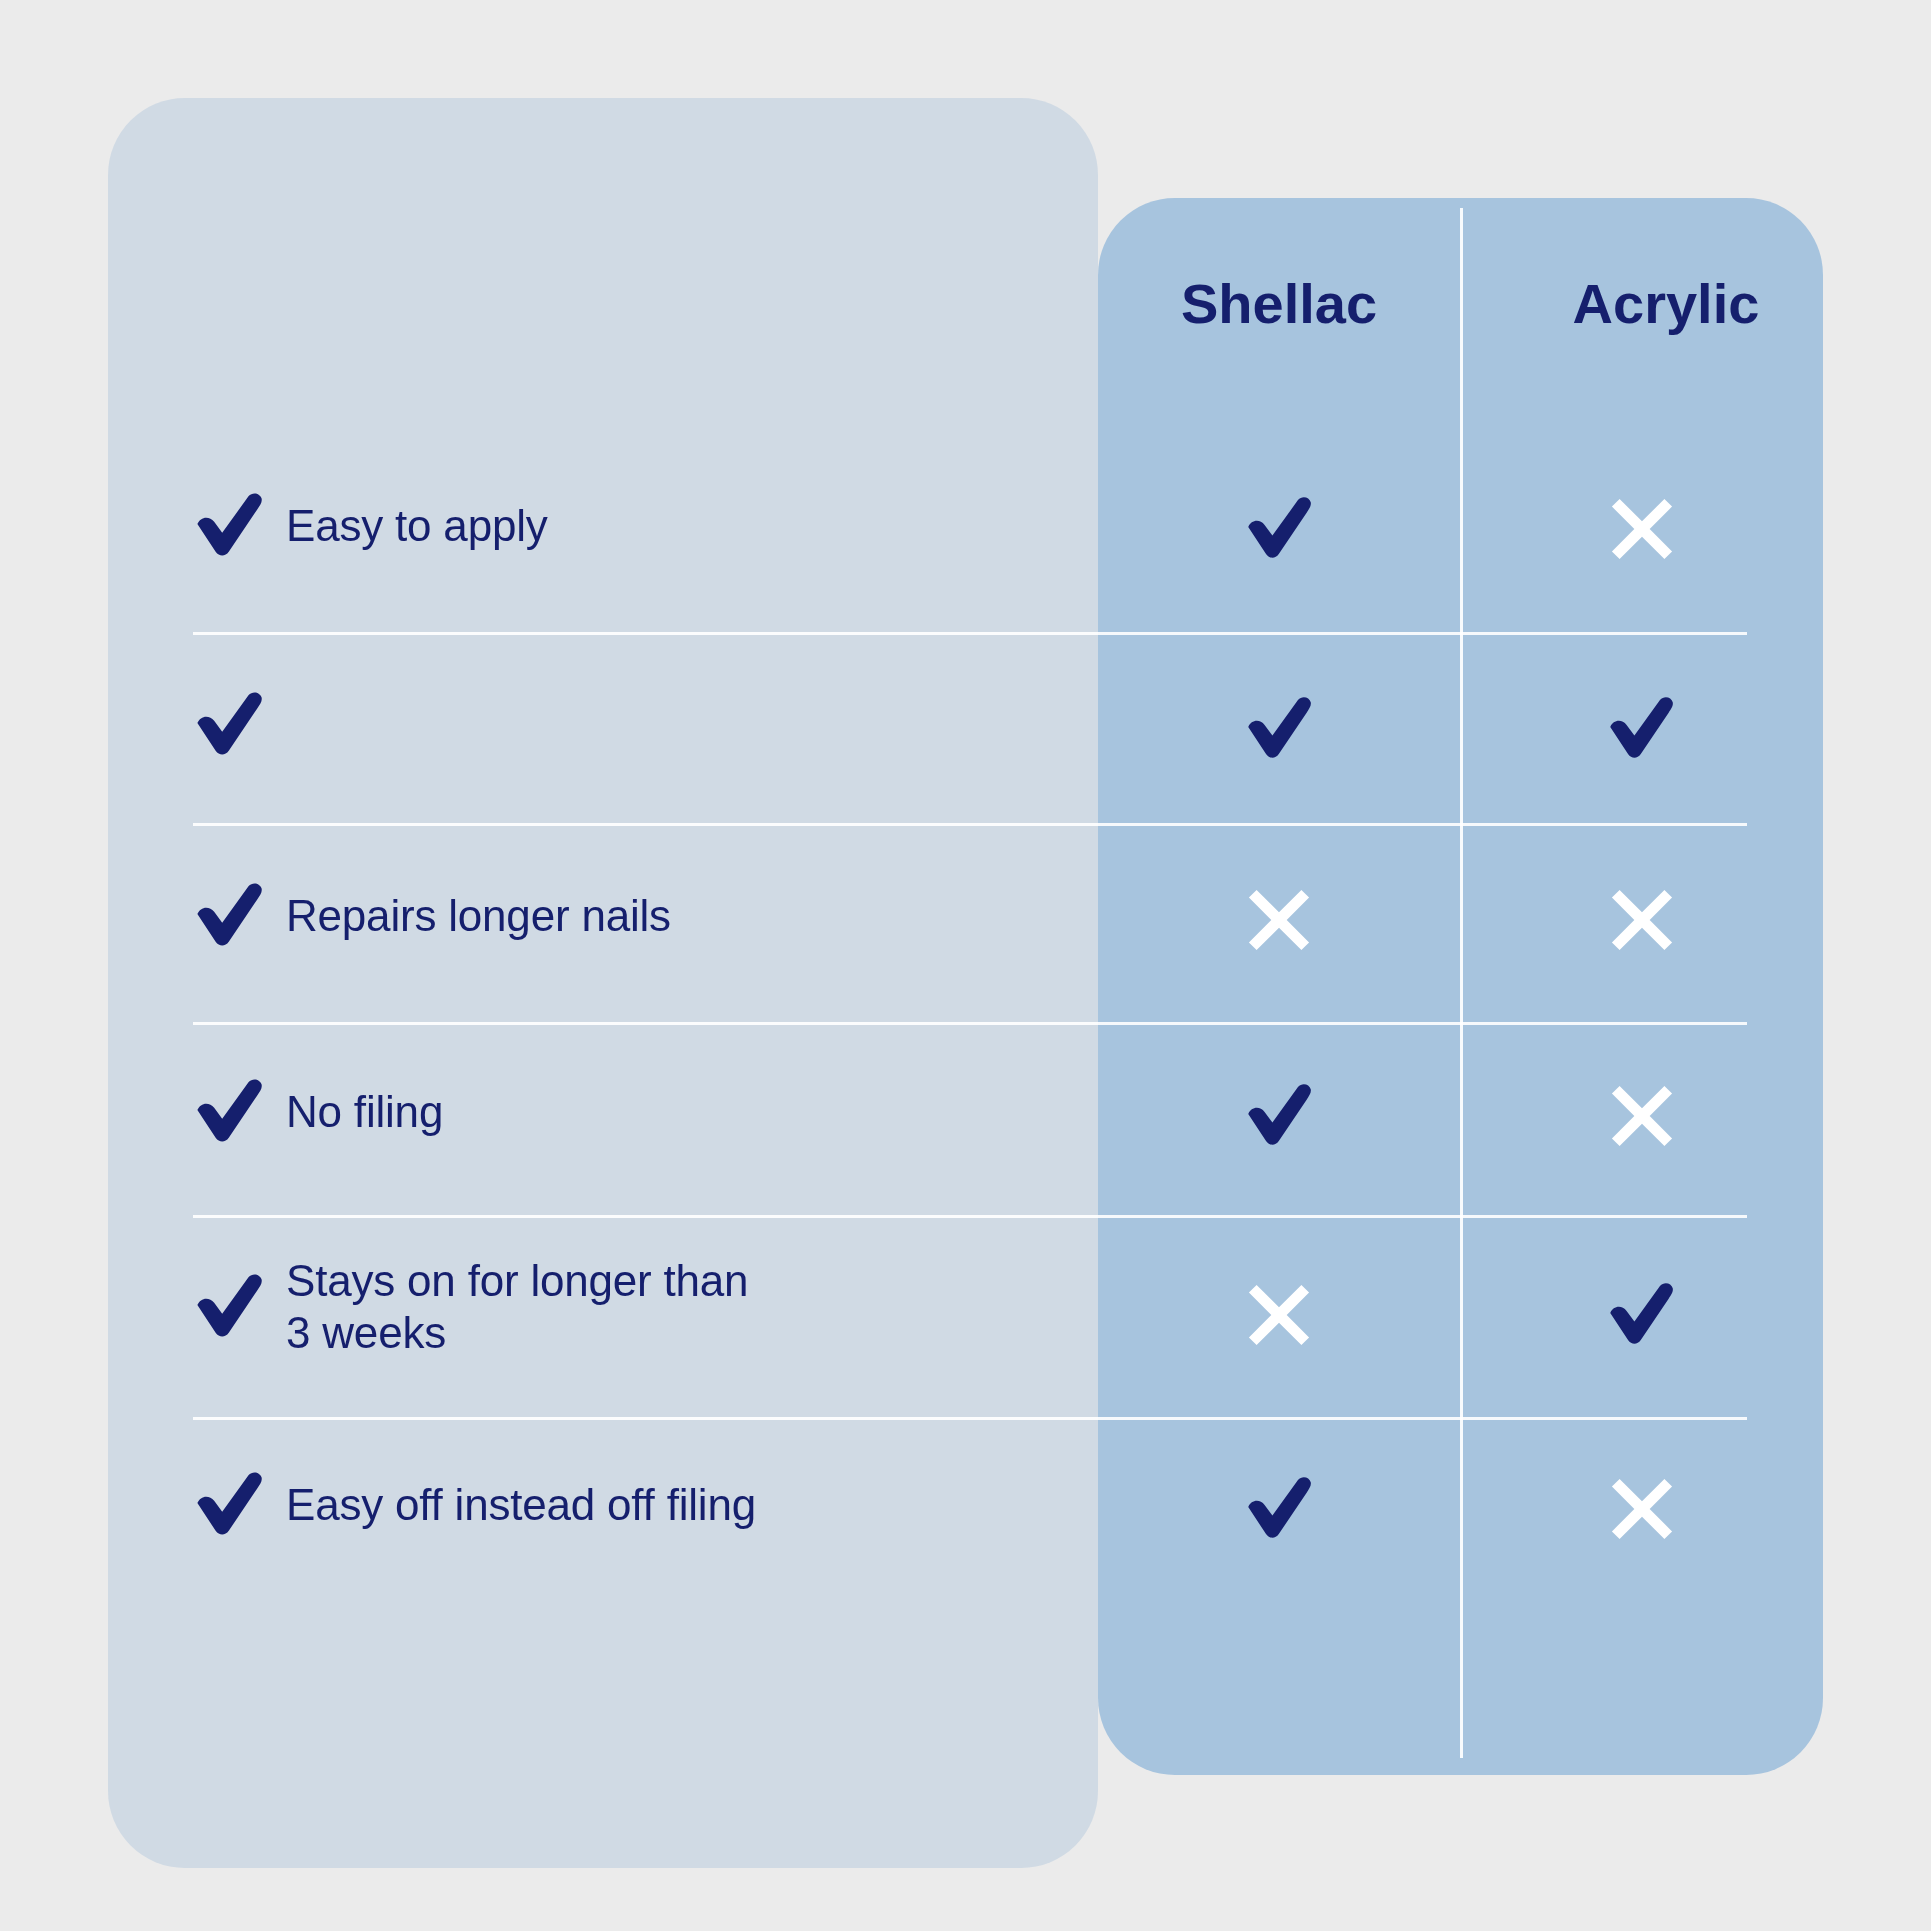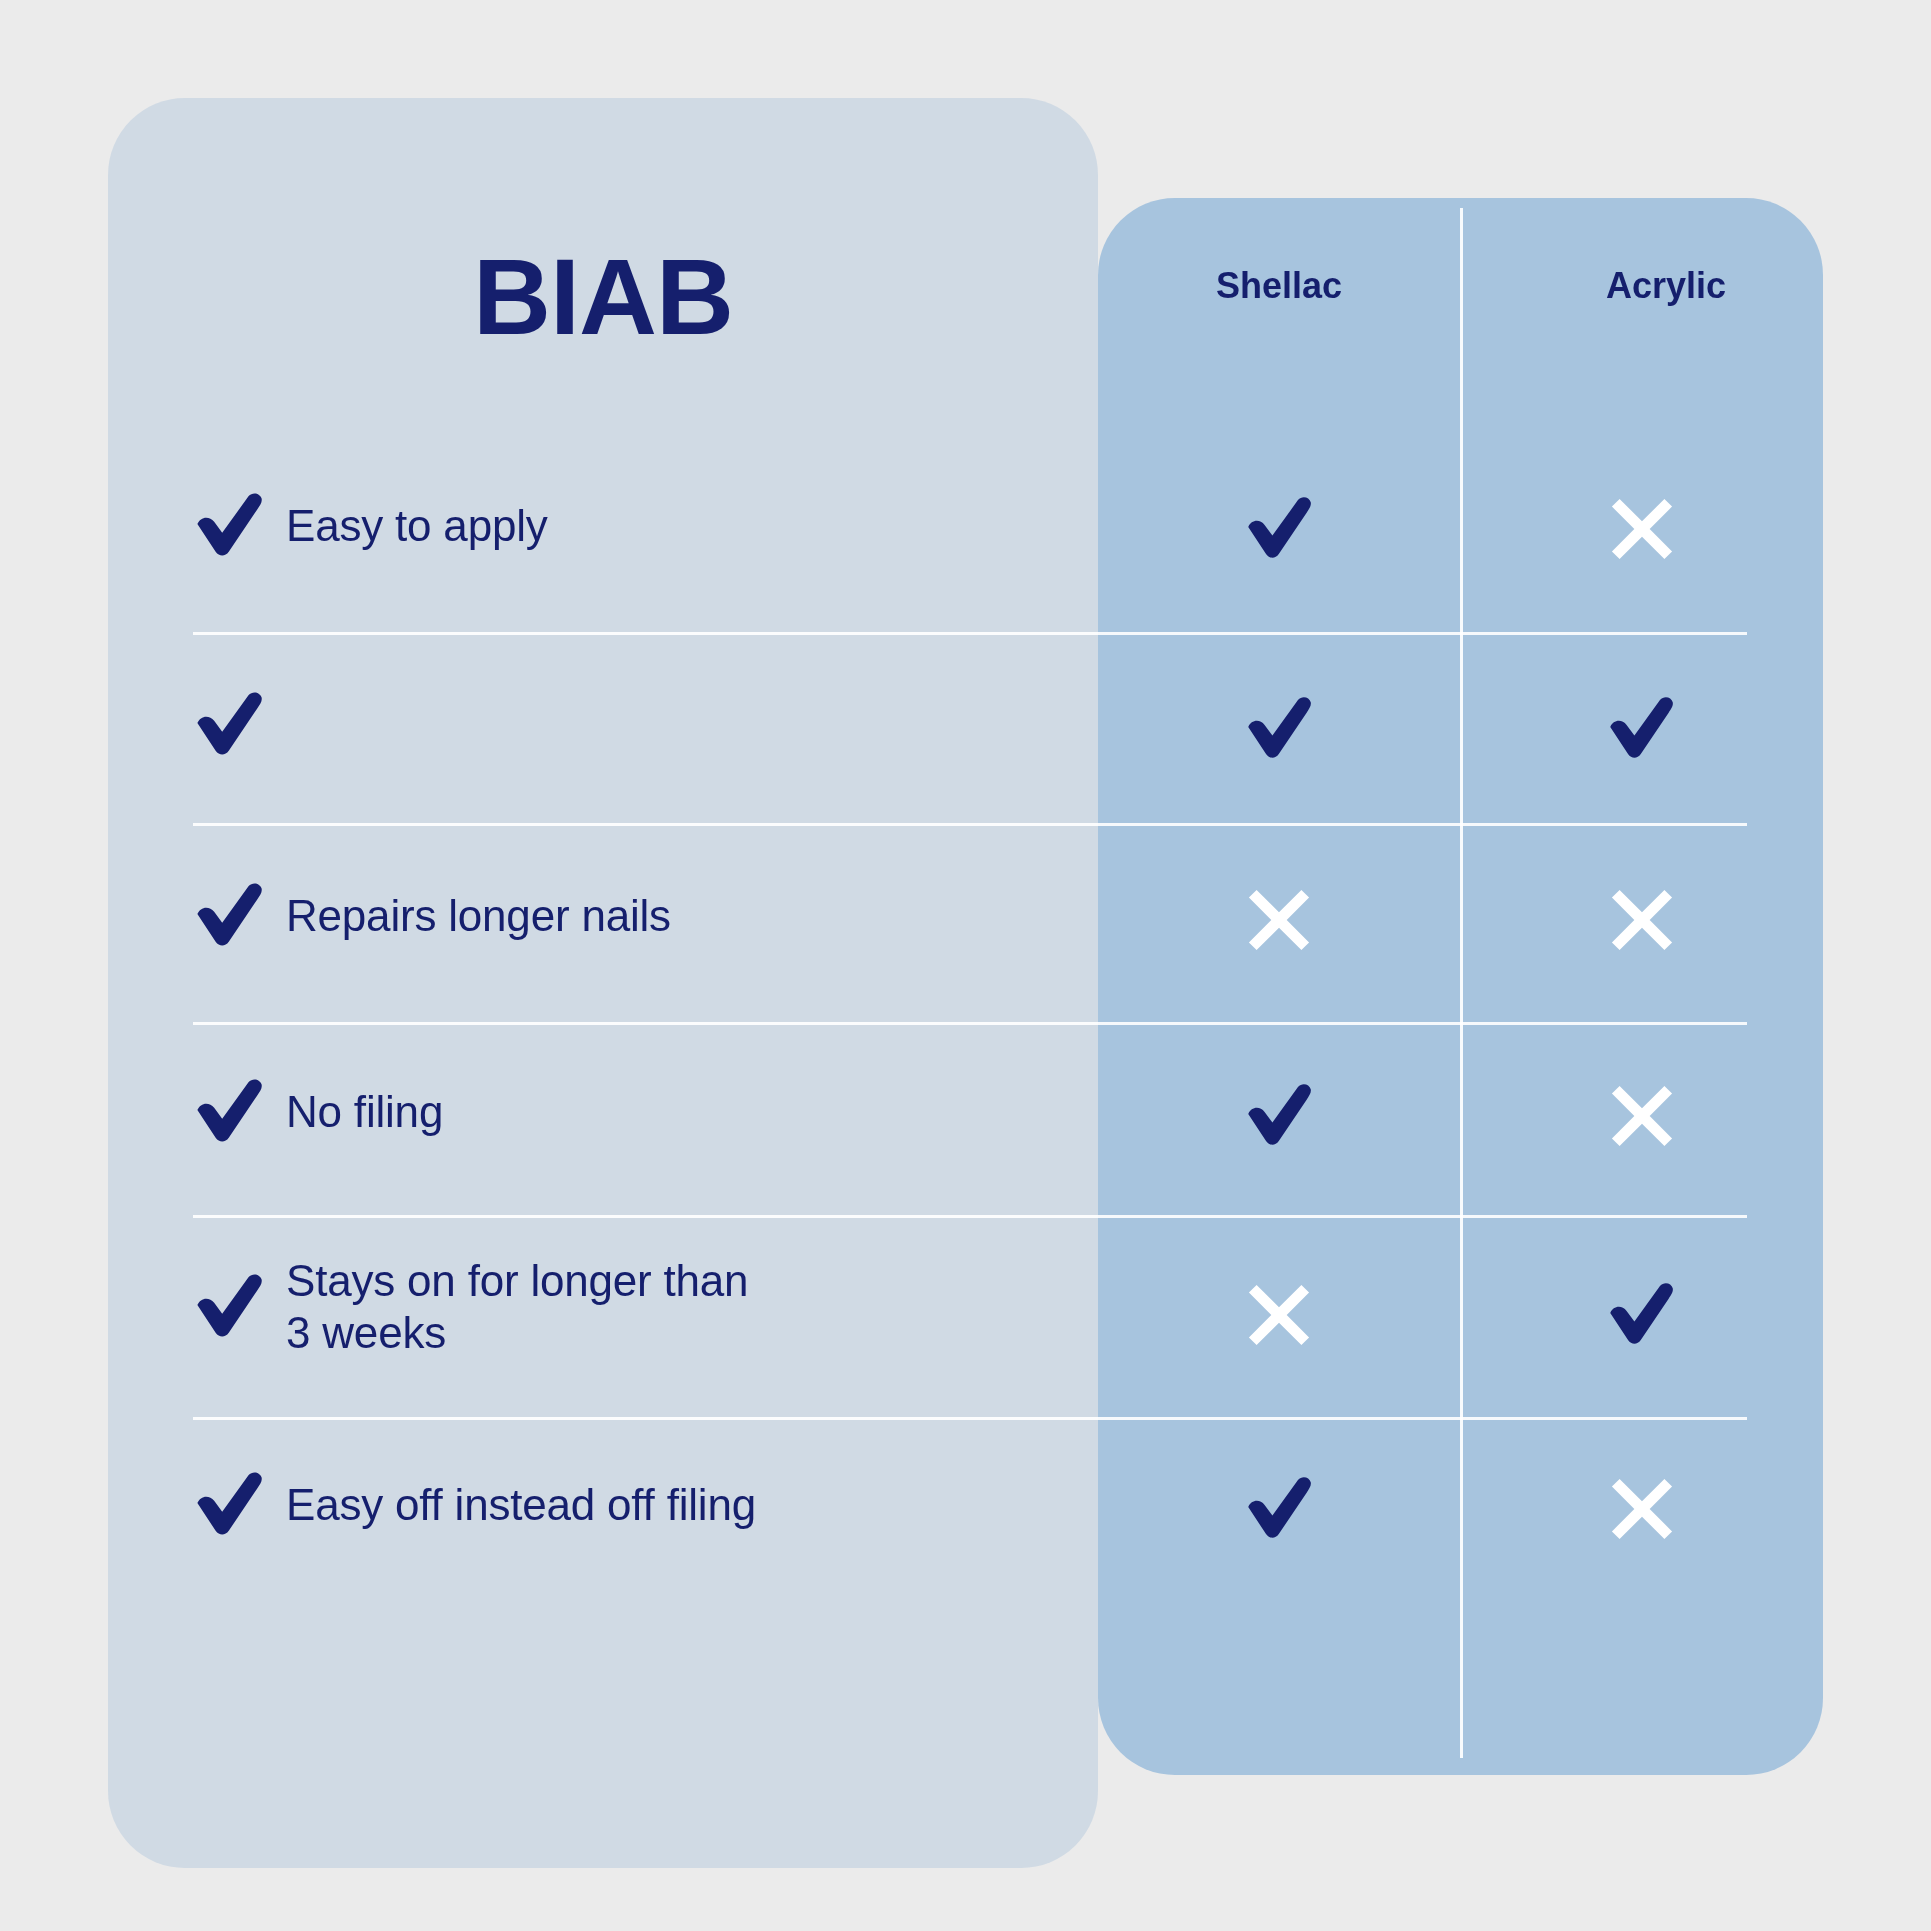--- a/index.html
+++ b/index.html
@@ -41,23 +41,23 @@
     text-align:center;
     font-size:108px;
     font-weight:bold;
     letter-spacing:-1px;
     color:#151f6d;
     line-height:1;
     z-index:6;
   }
   .col-header {
     position:absolute;
-    top:268px;
+    top:276px;
     text-align:center;
-    font-size:36px;
+    font-size:56px;
     font-weight:bold;
     color:#151f6d;
     line-height:1;
     z-index:6;
   }
   .col-header.shellac { left:1098px; width:362px; }
   .col-header.acrylic { left:1460px; width:412px; }
 
   
   .v-divider {
@@ -116,21 +116,20 @@
   .ico-cross    { width:64px; height:64px; }
 </style>
 </head>
 <body>
 
 <div id="stage">
 
   <div class="panel-right"></div>
   <div class="panel-left"></div>
 
-  <div class="biab-title">BIAB</div>
 
   <div class="col-header shellac">Shellac</div>
   <div class="col-header acrylic">Acrylic</div>
 
   <div class="v-divider"></div>
 
   <div id="rows-root">
       <div class="row">
         <div class="feat" style="top:489px">
           <svg class="ico ico-check-lg" viewBox="0 0 100 100" xmlns="http://www.w3.org/2000/svg">

